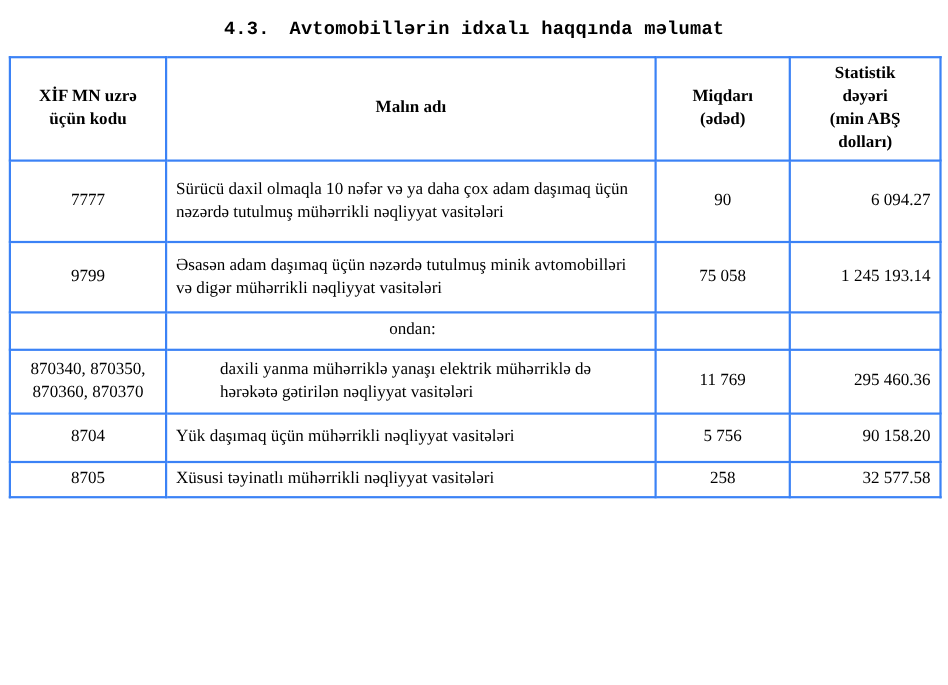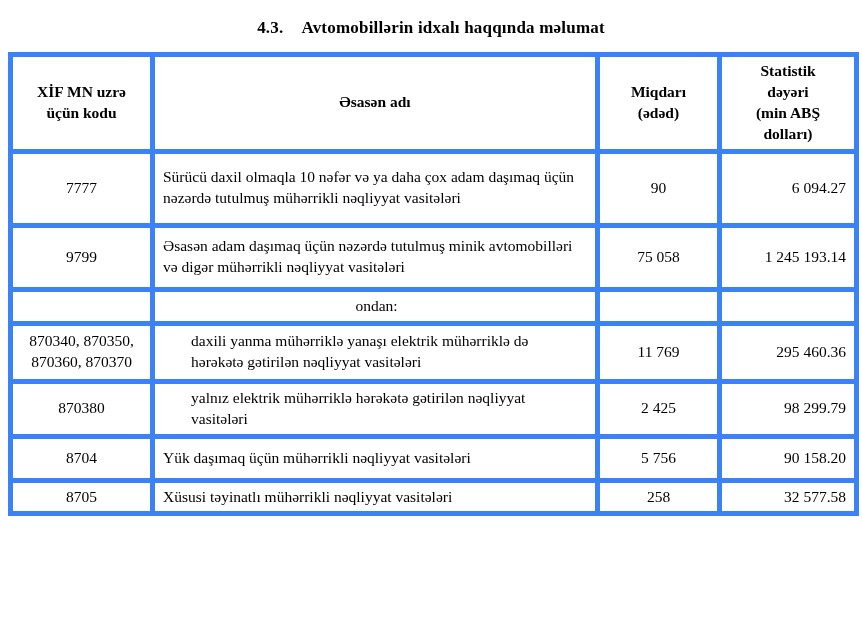--- a/index.html
+++ b/index.html
@@ -15,31 +15,32 @@
     box-sizing: border-box;
     padding: 10px 8px 8px 8px;
     background: #ffffff;
   }
   .doc-title {
     text-align: center;
     font-weight: bold;
     font-size: 17px;
     margin: 8px 0 14px 0;
     letter-spacing: 0.2px;
+    font-family: Liberation Mono, monospace;
   }
   .doc-title .num { margin-right: 18px; }
   table.data-table {
     width: 846px;
     border-collapse: collapse;
     table-layout: fixed;
     font-size: 15.5px;
   }
   table.data-table th,
   table.data-table td {
-    border: 5px solid #3b82f6;
+    border: 2px solid #3b82f6;
     vertical-align: middle;
     padding: 4px 8px;
     box-sizing: border-box;
     line-height: 1.35;
   }
   table.data-table { border: 2px solid #000; }
   col.c-code  { width: 142px; }
   col.c-name  { width: 445px; }
   col.c-qty   { width: 122px; }
   col.c-val   { width: 137px; }
@@ -53,21 +54,21 @@
     text-align: center;
     white-space: pre-line;
   }
   td.cell-name { text-align: left; }
   td.cell-qty  { text-align: center; }
   td.cell-val  { text-align: right; padding-right: 14px; }
   tr.row-total td.cell-name { padding-left: 92px; }
   .total-main { font-weight: bold; font-size: 16px; }
   .total-sub  { font-style: italic; font-size: 13.5px; margin-left: 38px; margin-top: 1px; }
   tr.row-ondan td.cell-name { text-align: center; }
-  td.cell-name.indent { padding-left: 36px; padding-right: 20px; }
+  td.cell-name.indent { padding-left: 48px; padding-right: 20px; }
   
   tr.row-total  td { height: 62px; }
   tr.row-8702   td { height: 74px; }
   tr.row-8703   td { height: 64px; }
   tr.row-ondan  td { height: 34px; padding-left: 11px; }
   tr.row-870340 td { height: 58px; }
   tr.row-870380 td { height: 54px; }
   tr.row-8704   td { height: 44px; }
   tr.row-8705   td { height: 32px; }
 </style>
@@ -84,21 +85,21 @@
     <colgroup>
       <col class="c-code">
         <col class="c-name">
         <col class="c-qty">
         <col class="c-val">
     </colgroup>
     <thead>
       <tr>
         <th>XİF MN uzrə
 üçün kodu</th>
-        <th>Əsasən adı</th>
+        <th>Malın adı</th>
         <th>Miqdarı
 (ədəd)</th>
         <th>Statistik
 dəyəri
 (min ABŞ
 dolları)</th>
       </tr>
     </thead>
     <tbody>
 
@@ -125,26 +126,20 @@
       </tr>
 
       <tr class="row-870340">
         <td class="cell-code">870340, 870350,
 870360, 870370</td>
         <td class="cell-name indent">daxili yanma mühərriklə yanaşı elektrik mühərriklə də hərəkətə gətirilən nəqliyyat vasitələri</td>
         <td class="cell-qty">11 769</td>
         <td class="cell-val">295 460.36</td>
       </tr>
 
-      <tr class="row-870380">
-        <td class="cell-code">870380</td>
-        <td class="cell-name indent">yalnız elektrik mühərriklə hərəkətə gətirilən nəqliyyat vasitələri</td>
-        <td class="cell-qty">2 425</td>
-        <td class="cell-val">98 299.79</td>
-      </tr>
 
       <tr class="row-8704">
         <td class="cell-code">8704</td>
         <td class="cell-name">Yük daşımaq üçün mühərrikli nəqliyyat vasitələri</td>
         <td class="cell-qty">5 756</td>
         <td class="cell-val">90 158.20</td>
       </tr>
 
       <tr class="row-8705">
         <td class="cell-code">8705</td>

